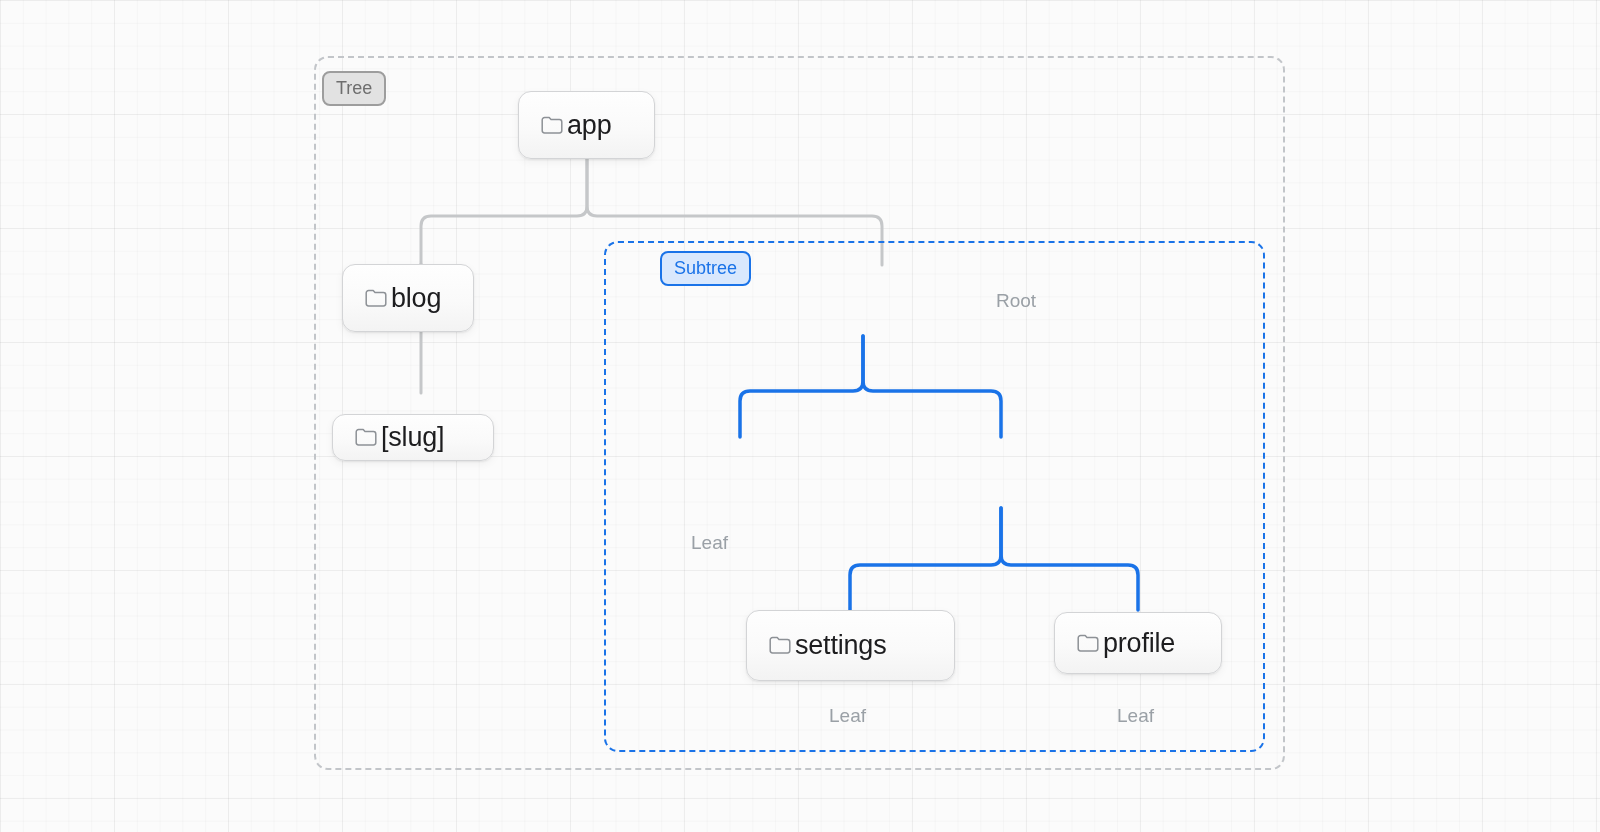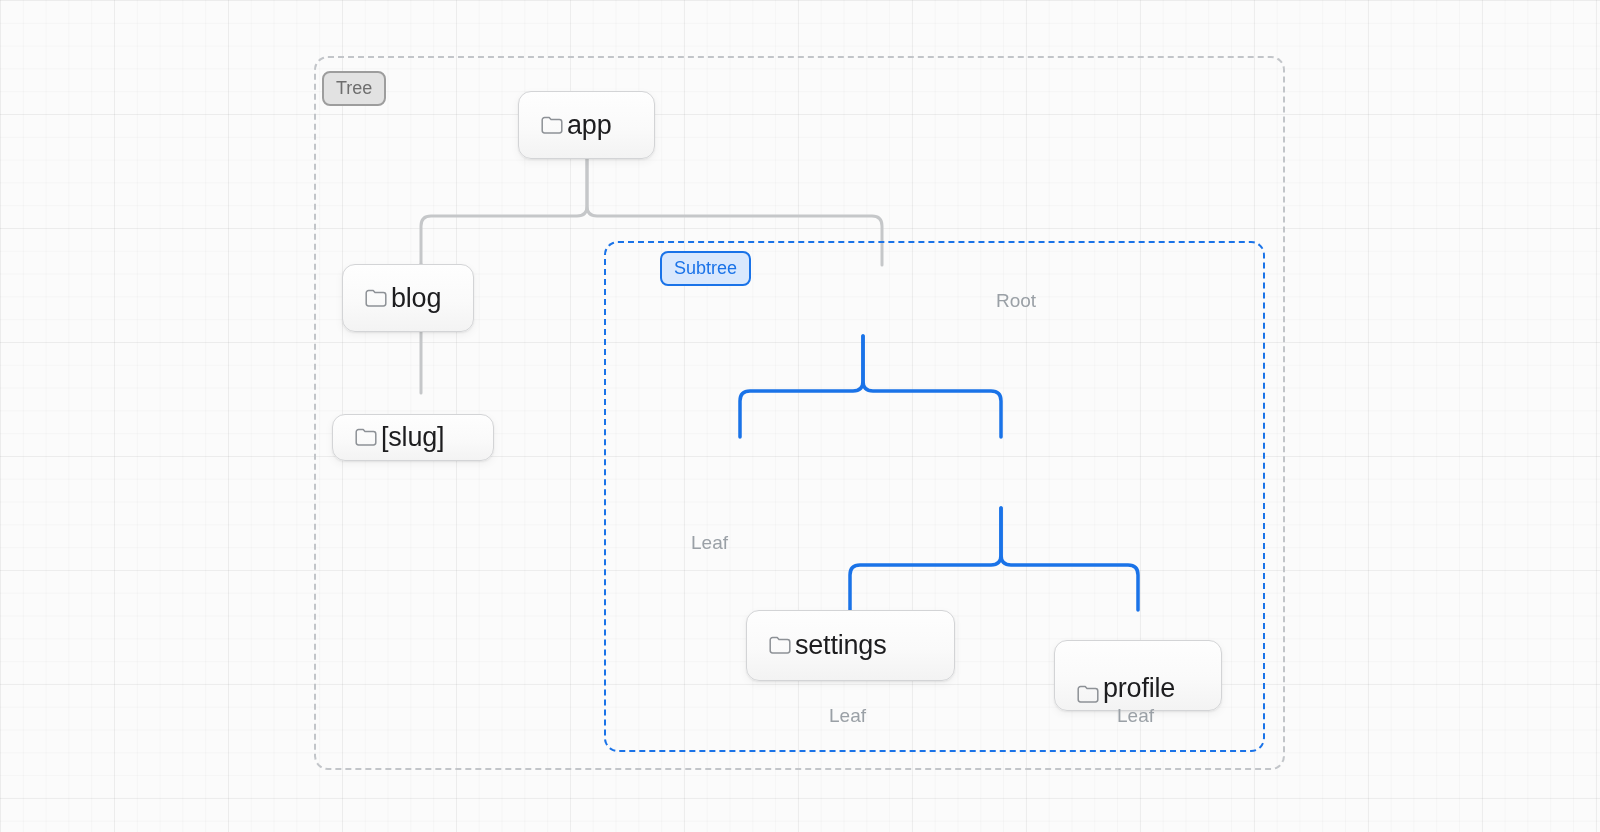--- a/index.html
+++ b/index.html
@@ -167,21 +167,21 @@
 
 
 
   <div class="node" style="left:746px; top:610px; width:209px; height:71px;">
     <svg class="folder-icon" viewBox="0 0 22 19">
       <path d="M1.2 4.0 a2.4 2.4 0 0 1 2.4 -2.4 h4.6 l1.8 2.0 h8.4 a2.4 2.4 0 0 1 2.4 2.4 v8.6 a2.4 2.4 0 0 1 -2.4 2.4 h-14.8 a2.4 2.4 0 0 1 -2.4 -2.4 z" fill="none" stroke="#8d9196" stroke-width="1.5" stroke-linejoin="round"></path>
     </svg>
     <span class="node-label">settings</span>
   </div>
 
-  <div class="node" style="left:1054px; top:640px; width:168px; height:71px;align-items:flex-end;">
+  <div class="node" style="left:1054px; top:612px; width:168px; height:62px;">
     <svg class="folder-icon" viewBox="0 0 22 19">
       <path d="M1.2 4.0 a2.4 2.4 0 0 1 2.4 -2.4 h4.6 l1.8 2.0 h8.4 a2.4 2.4 0 0 1 2.4 2.4 v8.6 a2.4 2.4 0 0 1 -2.4 2.4 h-14.8 a2.4 2.4 0 0 1 -2.4 -2.4 z" fill="none" stroke="#8d9196" stroke-width="1.5" stroke-linejoin="round"></path>
     </svg>
     <span class="node-label">profile</span>
   </div>
 
   <div class="role-caption" style="left:996px; top:290px;">Root</div>
   <div class="role-caption" style="left:691px; top:532px;">Leaf</div>
   <div class="role-caption" style="left:829px; top:705px;">Leaf</div>
   <div class="role-caption" style="left:1117px; top:705px;">Leaf</div>

